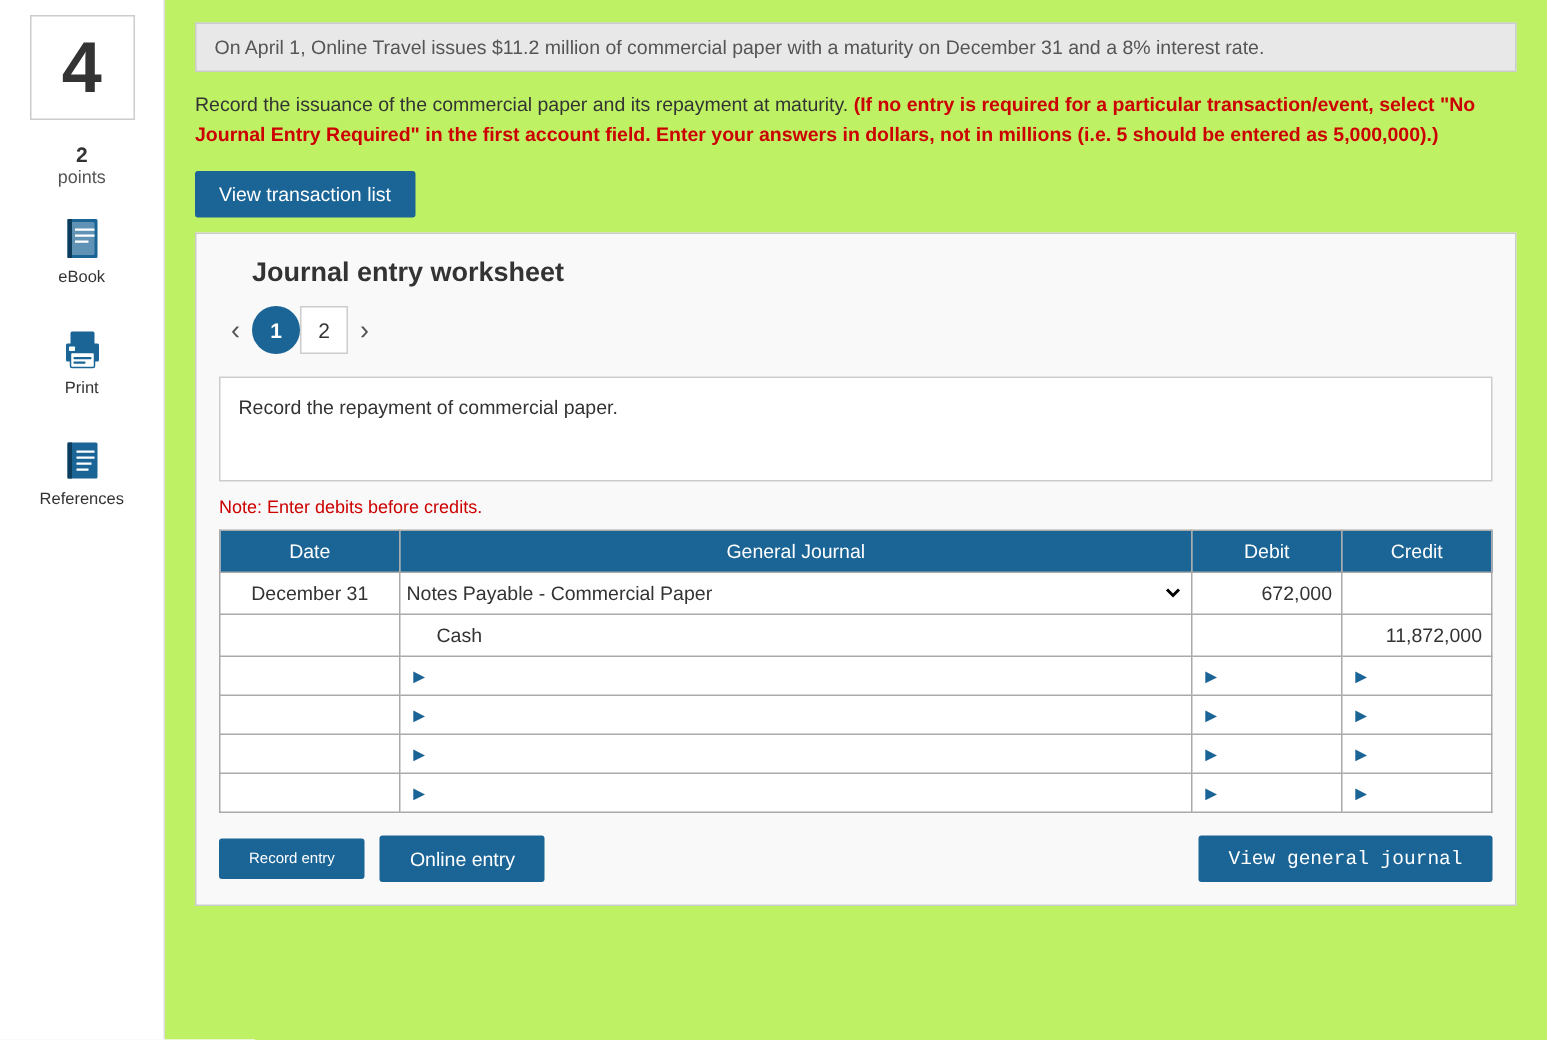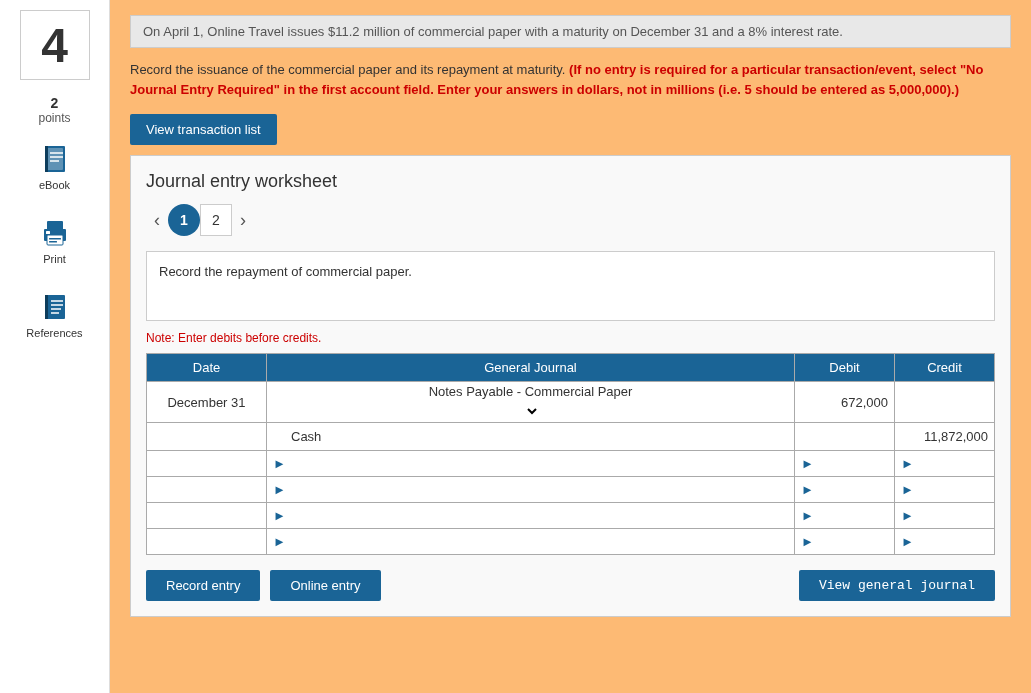--- a/index.html
+++ b/index.html
@@ -19,35 +19,35 @@
     .sidebar-item-label { font-size: 11px; color: #333; text-align: center; }
 
     
     .book-icon { color: #1a6496; font-size: 26px; }
     
     .print-icon { color: #1a6496; font-size: 22px; }
     
     .ref-icon { color: #1a6496; font-size: 22px; }
 
     
-    .main-content { flex: 1; padding: 15px 20px; background: #fdba74; overflow-y: auto; }
+    .main-content { flex: 1; padding: 15px 20px; background: #bef264; overflow-y: auto; }
 
     
     .problem-statement { background: #e8e8e8; padding: 8px 12px; font-size: 13px; color: #555; margin-bottom: 12px; border: 1px solid #ccc; }
 
     .instructions { font-size: 13px; color: #333; margin-bottom: 15px; line-height: 1.5; }
     .instructions .bold-red { color: #c00; font-weight: bold; }
 
     
     .btn-blue { background: #1a6496; color: #fff; border: none; padding: 8px 16px; font-size: 13px; cursor: pointer; border-radius: 2px; }
 
     
     .worksheet-card { border: 1px solid #ccc; background: #f9f9f9; padding: 15px; margin-top: 10px; }
 
-    .worksheet-title { font-size: 18px; font-weight: normal; color: #333; margin-bottom: 12px; }
+    .worksheet-title { font-size: 18px; font-weight: bold; color: #333; margin-bottom: 12px; margin-left: 22px; }
 
     
     .pagination { display: flex; align-items: center; gap: 0; margin-bottom: 15px; }
     .page-btn { background: none; border: none; font-size: 18px; cursor: pointer; color: #555; padding: 5px 8px; }
 
     .page-circle { width: 32px; height: 32px; border-radius: 50%; background: #1a6496; color: #fff; display: flex; align-items: center; justify-content: center; font-size: 14px; font-weight: bold; }
 
     .page-num { width: 32px; height: 32px; border: 1px solid #ccc; background: #fff; display: flex; align-items: center; justify-content: center; font-size: 14px; cursor: pointer; }
 
     
@@ -73,21 +73,21 @@
     .journal-table select { border: none; outline: none; font-size: 13px; width: 100%; background: transparent; cursor: pointer; }
 
     .journal-table td.debit-cell { text-align: right; padding-right: 6px; }
     .journal-table td.credit-cell { text-align: right; padding-right: 6px; }
     .cash-indent { padding-left: 20px; font-size: 13px; }
 
     .empty-row td { height: 26px; }
 
     
     .bottom-buttons { display: flex; align-items: center; gap: 10px; margin-top: 15px; }
-    .btn-record { background: #1a6496; color: #fff; border: none; padding: 8px 20px; font-size: 13px; cursor: pointer; }
+    .btn-record { background: #1a6496; color: #fff; border: none; padding: 8px 20px; font-size: 10px; cursor: pointer; }
     .btn-clear { background: #1a6496; color: #fff; border: none; padding: 8px 20px; font-size: 13px; cursor: pointer; }
     .btn-view-journal { background: #1a6496; color: #fff; border: none; padding: 8px 20px; font-size: 13px; cursor: pointer; margin-left: auto; font-family: Liberation Mono, monospace; }
   </style>
 </head>
 <body>
 
 <div class="page-wrapper">
 
   <div class="sidebar">
     <div class="question-number-box">
@@ -184,21 +184,21 @@
             <th class="col-credit">Credit</th>
           </tr>
         </thead>
         <tbody>
 
           <tr>
             <td class="date-cell">
               <span>December 31</span>
             </td>
             <td style="padding:2px 4px;">
-              <div style="display:flex; align-items:center; gap:4px;flex-direction:column;">
+              <div style="display:flex; align-items:center; gap:4px;">
                 <span style="flex:1; font-size:13px;">Notes Payable - Commercial Paper</span>
                 <select style="width:18px; border:none; background:transparent; padding:0;">
                   <option>▼</option>
                 </select>
               </div>
             </td>
             <td class="debit-cell">
               <span>672,000</span>
             </td>
             <td class="credit-cell"></td>

